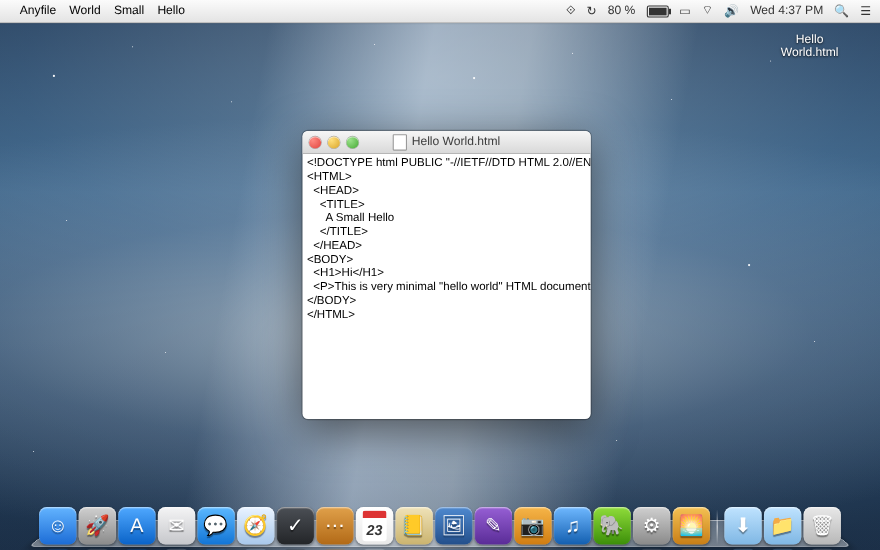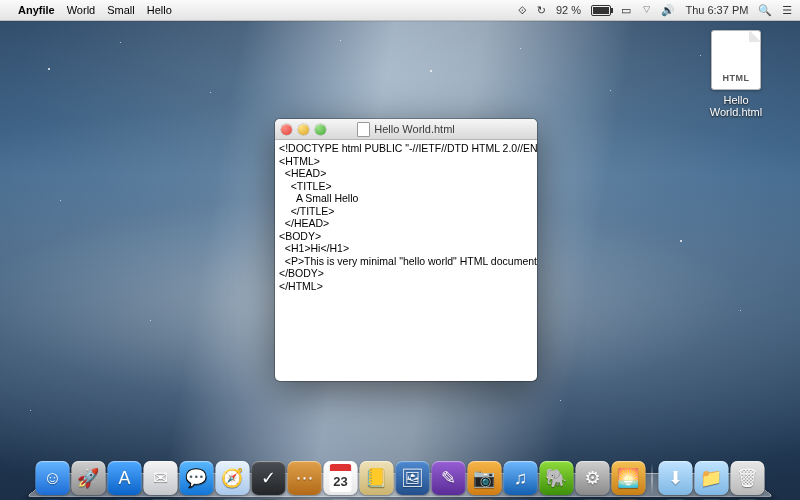--- a/index.html
+++ b/index.html
@@ -8,21 +8,21 @@
  linear-gradient(100deg,rgba(0,0,0,0) 0%,rgba(0,0,0,0) 28%,rgba(190,200,215,0.62) 45%,rgba(185,190,195,0.58) 55%,rgba(0,0,0,0) 72%,rgba(0,0,0,0) 100%),
  radial-gradient(ellipse 1000px 280px at 45% 60%, rgba(215,215,210,0.58) 0%, rgba(120,130,145,0.32) 38%, rgba(0,0,0,0) 70%),
  linear-gradient(180deg,#0d1722 0%,#24435e 35%,#0e1a27 100%);
  background-blend-mode:screen,screen,normal,normal;
  position:relative;}
 .star{position:absolute;background:#fff;border-radius:50%;opacity:.85;width:1px;height:1px;}
 .star.b{width:2px;height:2px;opacity:.95;}
 
 .menubar{position:absolute;top:0;left:0;right:0;height:20px;background:linear-gradient(#fbfbfb,#e4e4e4);border-bottom:1px solid #bfbfbf;display:flex;align-items:center;padding:0 8px;box-shadow:0 1px 0 rgba(0,0,0,.08);}
 .menubar .apple{font-size:13px;margin-right:10px;color:#333;}
-.menubar .app{font-weight:bold;margin-right:12px;}
+.menubar .app{font-weight:normal;margin-right:12px;}
 .menubar .mitem{margin-right:12px;}
 .menubar .spacer{flex:1;}
 .menubar .right{display:flex;align-items:center;gap:10px;color:#333;}
 .menubar .right span{display:inline-flex;align-items:center;}
 
 .deskicon{position:absolute;top:30px;right:28px;width:72px;text-align:center;color:#fff;text-shadow:0 1px 2px rgba(0,0,0,.9);}
 .deskicon .file{width:48px;height:58px;margin:0 auto 4px;background:#fff;border:1px solid #b7b7b7;border-radius:3px;position:relative;box-shadow:0 1px 3px rgba(0,0,0,.3);}
 .deskicon .file:before{content:"";position:absolute;right:-1px;top:-1px;width:0;height:0;border-top:12px solid transparent;border-left:12px solid #e6e6e6;}
 .deskicon .file .lbl{position:absolute;bottom:6px;left:0;right:0;text-align:center;font-size:9px;color:#555;letter-spacing:.5px;font-weight:bold;text-shadow:none;}
 .deskicon .name{font-size:11px;}
@@ -66,38 +66,35 @@
 <div class="menubar">
   <span class="apple"></span>
   <span class="app">Anyfile</span>
   <span class="mitem">World</span>
   <span class="mitem">Small</span>
   <span class="mitem">Hello</span>
   <span class="spacer"></span>
   <div class="right">
     <span>⟐</span>
     <span>↻</span>
-    <span>92 %</span>
+    <span>80 %</span>
     <span style="border:1px solid #333;border-radius:2px;width:18px;height:9px;position:relative;display:inline-block">
         <span style="position:absolute;right:-3px;top:2px;width:2px;height:5px;background:#333"></span>
         <span style="position:absolute;inset:1px;background:#333"></span>
       </span>
     <span>▭</span>
     <span>⌔</span>
     <span>🔊</span>
-    <span>Thu 6:37 PM</span>
+    <span>Wed 4:37 PM</span>
     <span>🔍</span>
     <span>☰</span>
   </div>
 </div>
 
 <div class="deskicon">
-  <div class="file">
-      <div class="lbl">HTML</div>
-    </div>
   <div class="name">Hello World.html</div>
 </div>
 
 <div class="window">
   <div class="titlebar">
     <div class="traffic">
       <div class="tl r"></div>
       <div class="tl y"></div>
       <div class="tl g"></div>
     </div>
@@ -139,21 +136,21 @@
       </div>
       <div class="di" style="background: linear-gradient(rgb(233, 243, 255), rgb(169, 200, 235));">
         <span>🧭</span>
       </div>
       <div class="di" style="background: linear-gradient(rgb(75, 79, 85), rgb(35, 37, 40));">
         <span>✓</span>
       </div>
       <div class="di" style="background: linear-gradient(rgb(224, 160, 74), rgb(178, 106, 23));">
         <span>⋯</span>
       </div>
-      <div class="di" style="background: linear-gradient(rgb(255, 255, 255), rgb(232, 232, 232));">
+      <div class="di" style="background: linear-gradient(rgb(255, 255, 255), rgb(232, 232, 232)); font-style: italic;">
         <span style="color: rgb(51, 51, 51); font-size: 13px; font-weight: bold; text-shadow: none; background: rgb(255, 255, 255); border-radius: 3px; padding: 3px 4px; border-top: 7px solid rgb(221, 51, 51);">23</span>
       </div>
       <div class="di" style="background: linear-gradient(rgb(239, 226, 184), rgb(203, 180, 111));">
         <span>📒</span>
       </div>
       <div class="di" style="background: linear-gradient(rgb(78, 137, 207), rgb(35, 79, 139));">
         <span>🖼</span>
       </div>
       <div class="di" style="background: linear-gradient(rgb(150, 95, 212), rgb(90, 44, 151));">
         <span>✎</span>

